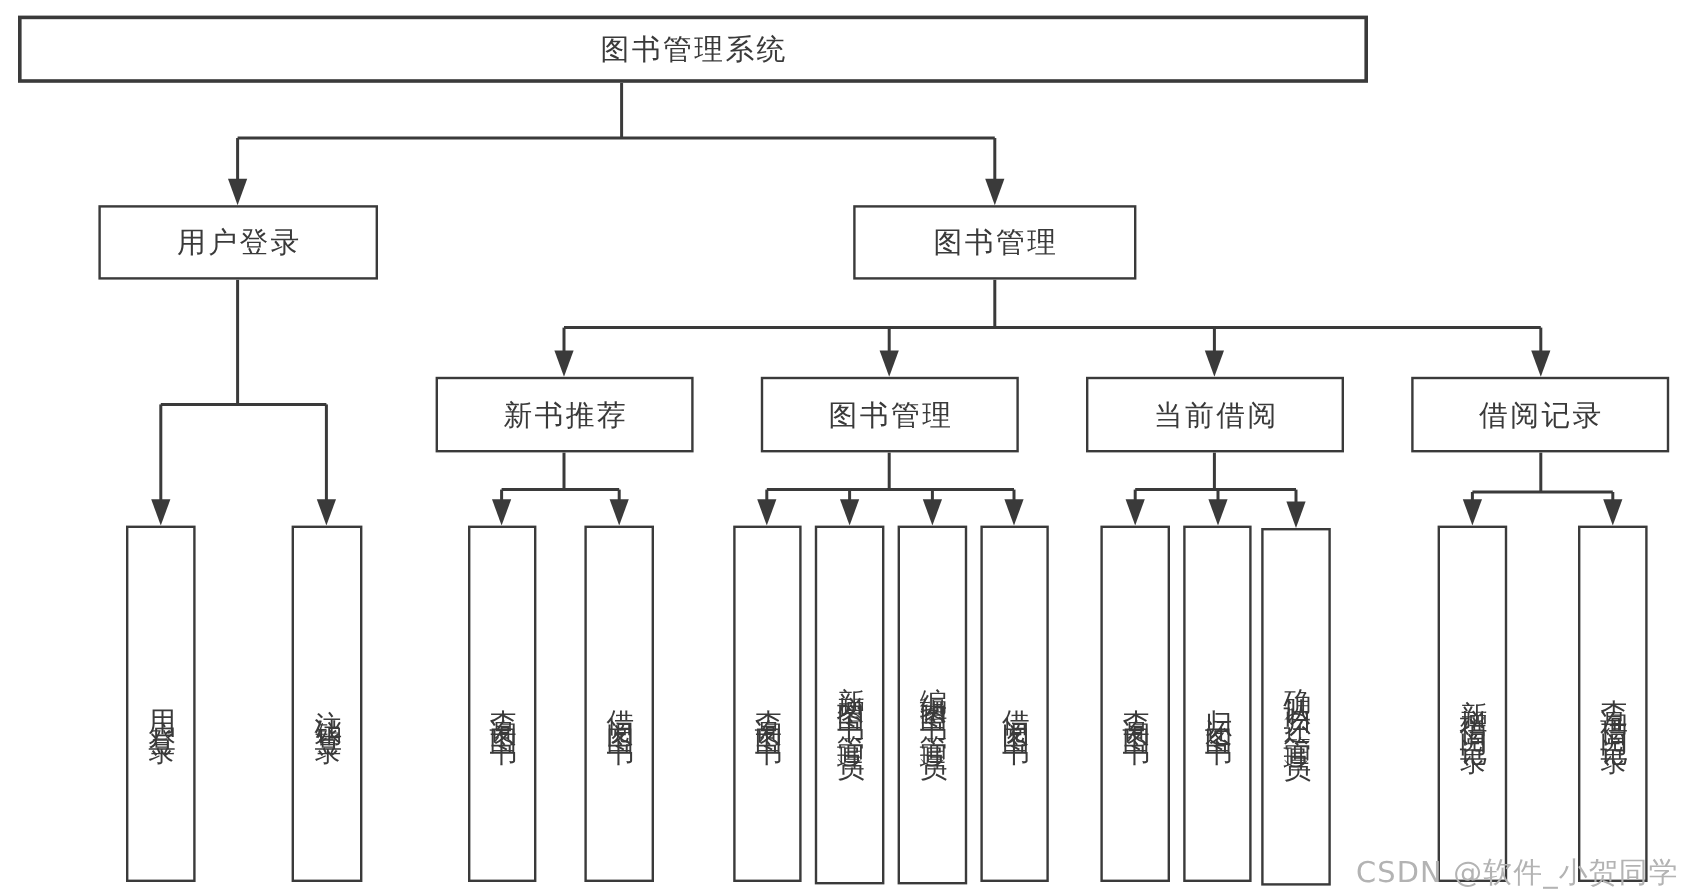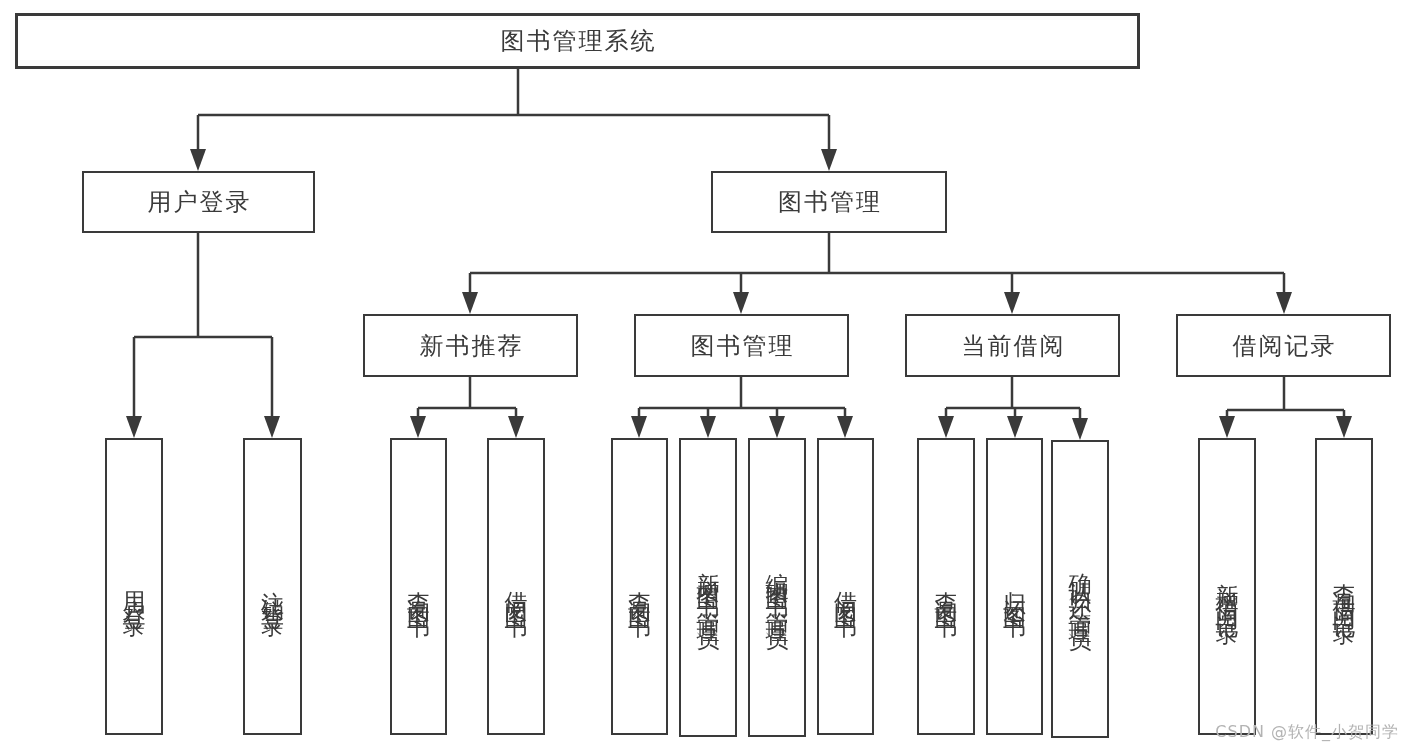--- a/index.html
+++ b/index.html
@@ -11,21 +11,21 @@
   .box{
     position:absolute;box-sizing:border-box;background:#ffffff;
     border:2.5px solid #3a3a3a;color:#3a3a3a;
     display:flex;align-items:center;justify-content:center;
     line-height:1;white-space:nowrap;
   }
   .box.root{border-width:3px;}
   .h{font-size:24px;letter-spacing:2px;padding-left:2px;}
   .v{writing-mode:vertical-rl;font-size:23px;letter-spacing:8px;padding-top:4px;}
   .watermark{
-    position:absolute;right:6px;bottom:4px;font-size:16px;color:#b3b3b3;
+    position:absolute;right:6px;bottom:4px;font-size:24px;color:#b3b3b3;
     letter-spacing:1px;z-index:5;
   }
 </style>
 </head>
 <body>
 
 <div class="canvas">
 
   <svg id="wires" class="wires" width="1405" height="747">
       <line x1="518" y1="69" x2="518" y2="115" stroke="#3a3a3a" stroke-width="2.5"></line>

